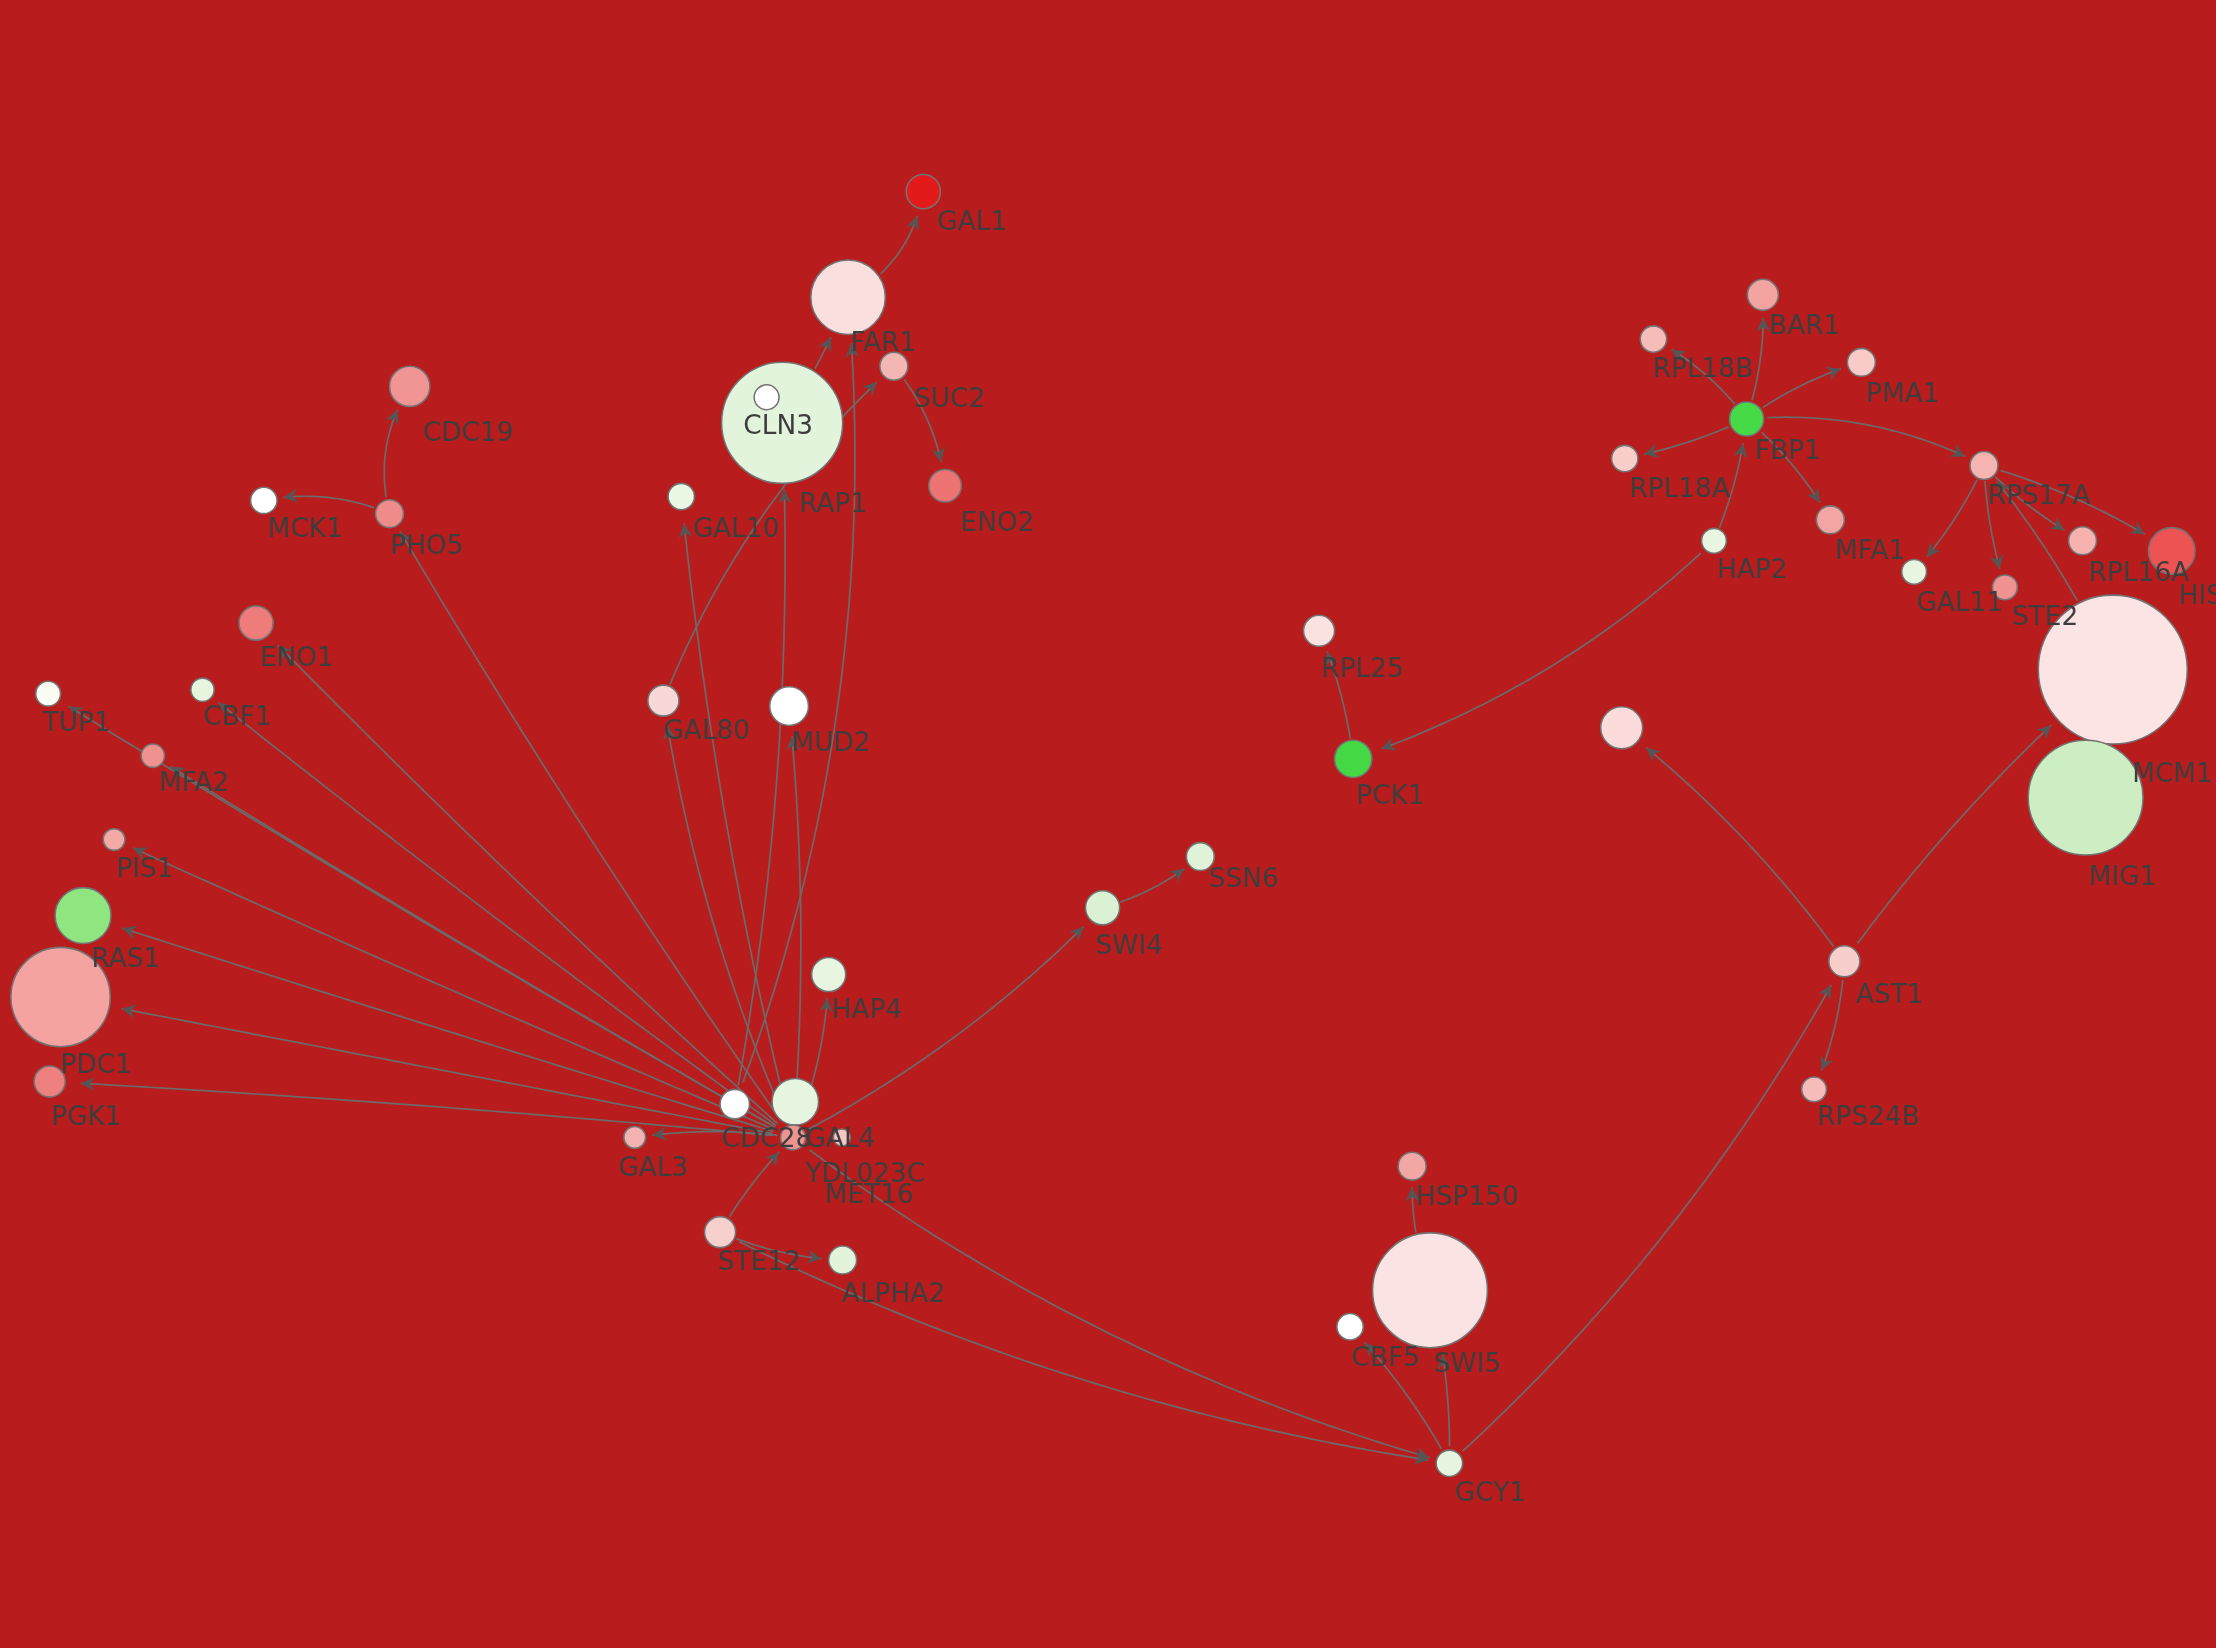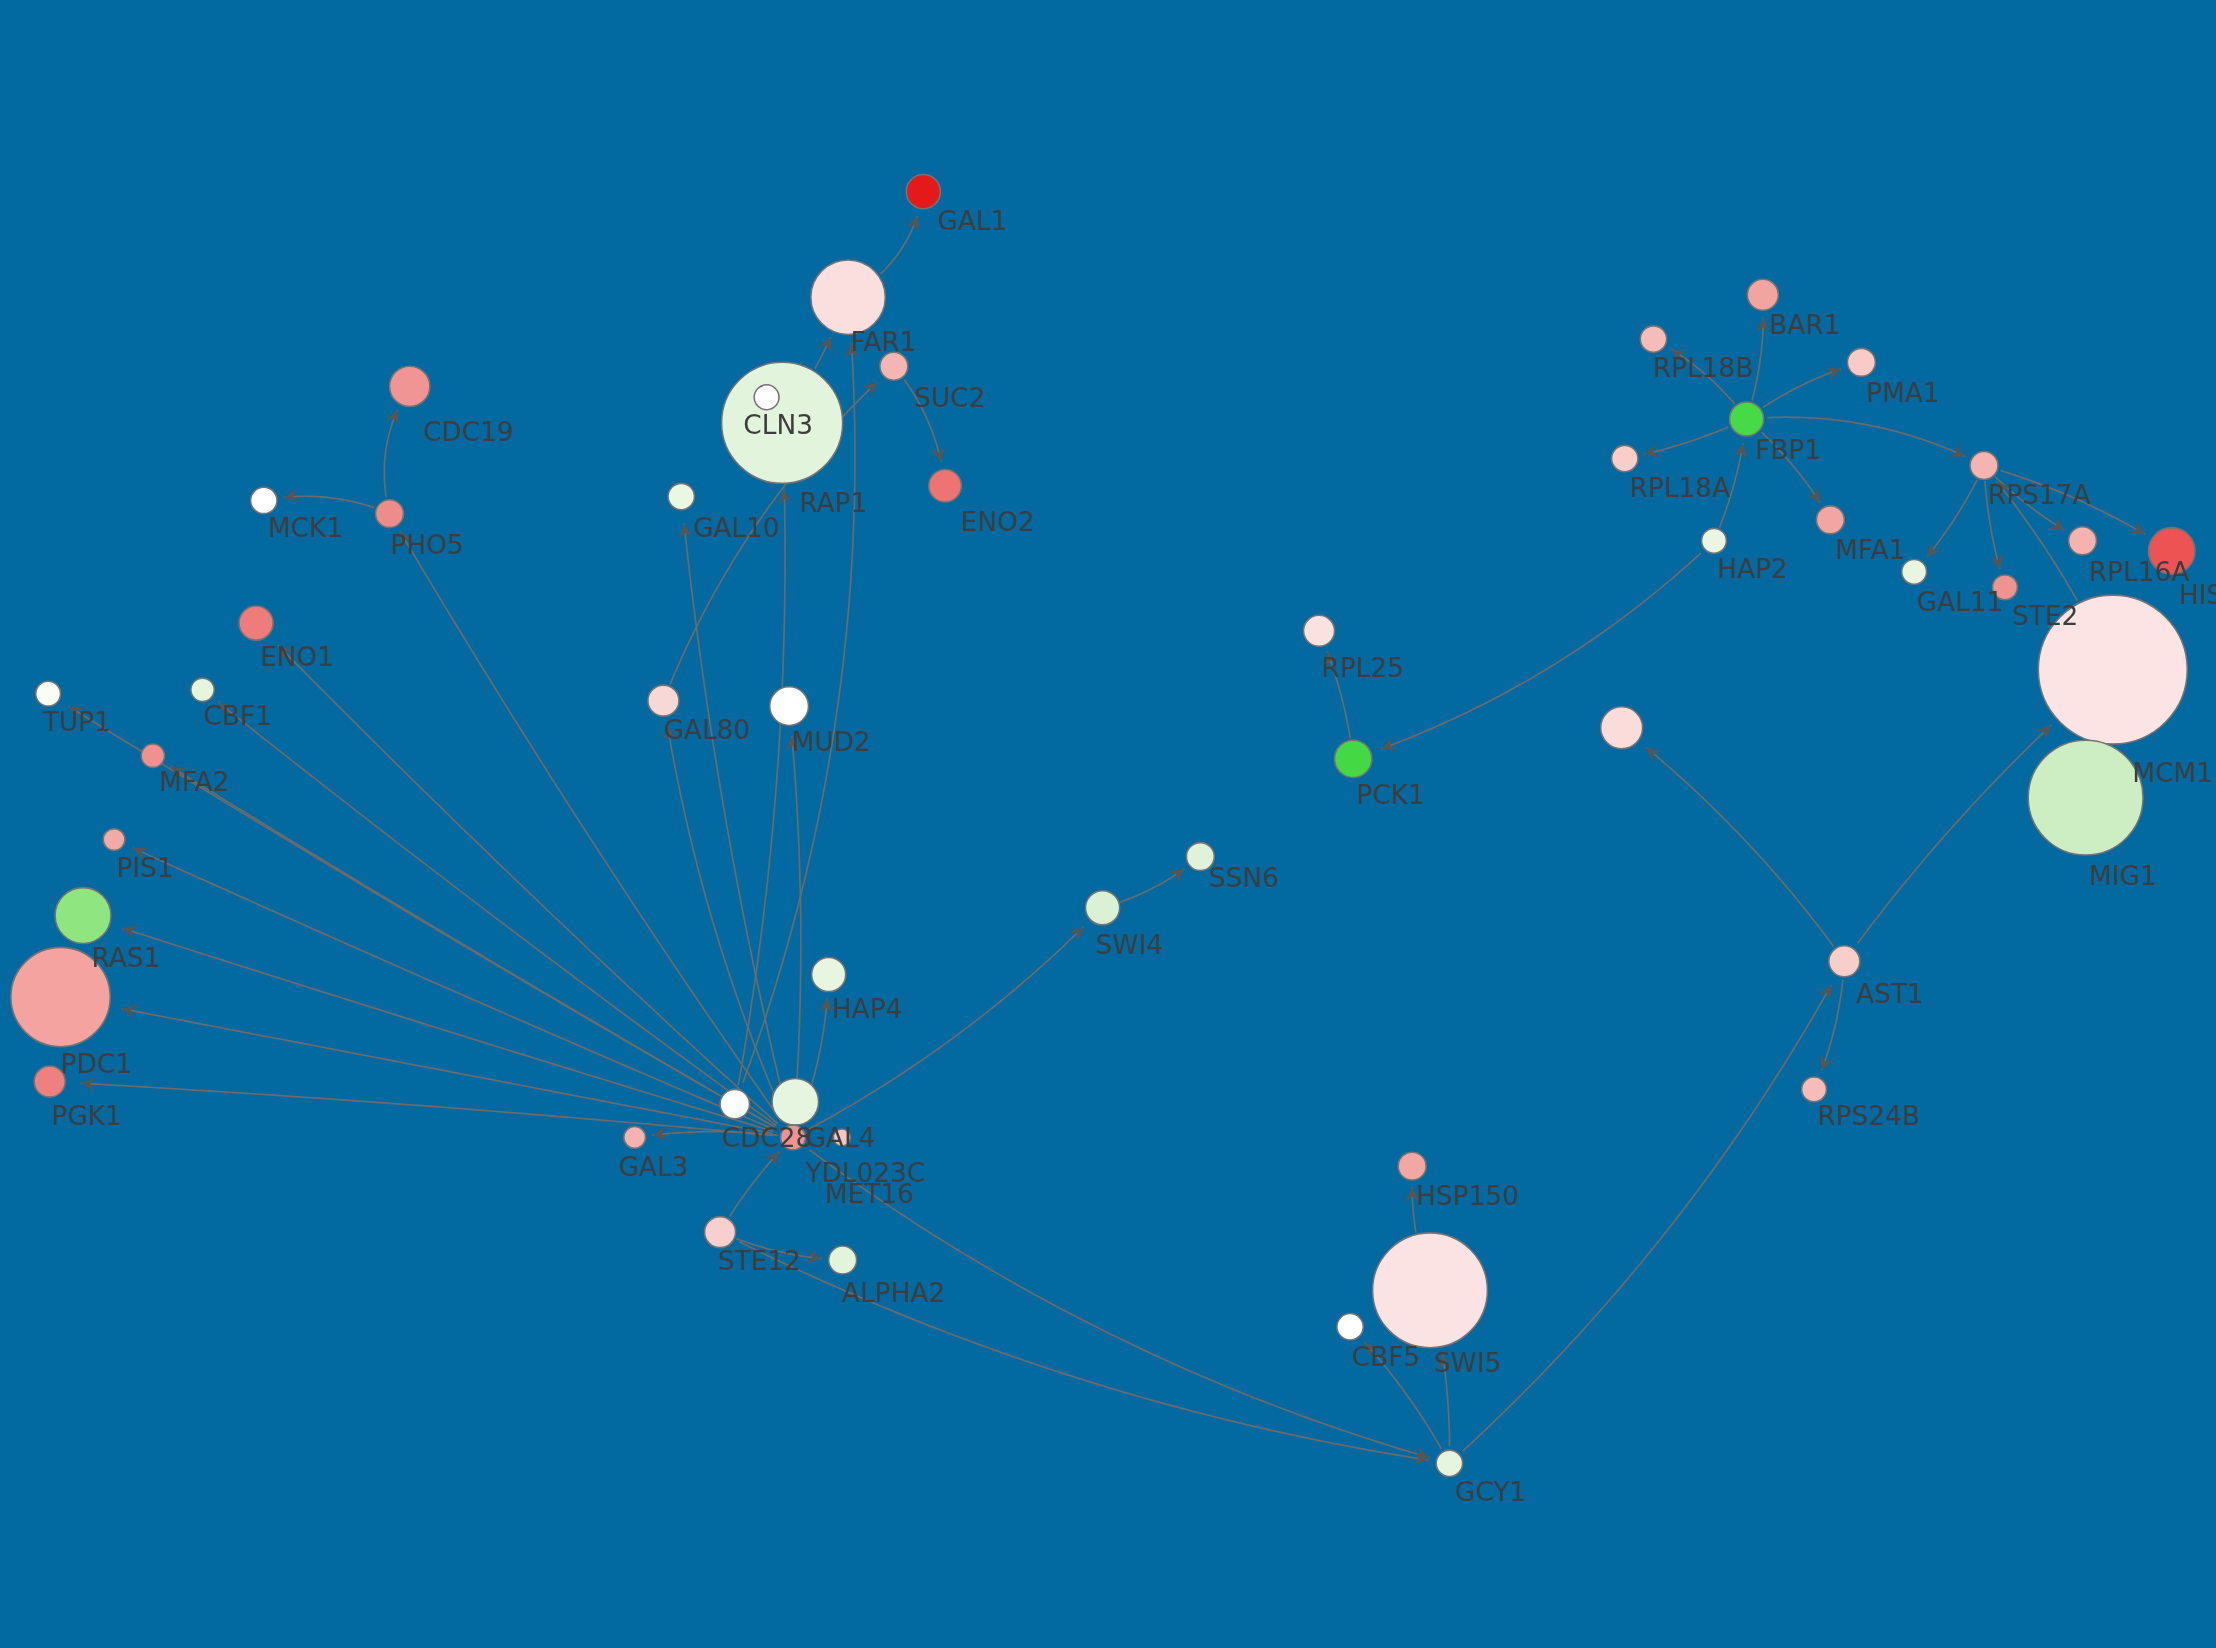--- a/index.html
+++ b/index.html
@@ -10,21 +10,21 @@
   body {
     width: 2216px;
     height: 1648px;
     overflow: hidden;
     font-family: "DejaVu Sans", "Liberation Sans", sans-serif;
   }
   .stage {
     position: relative;
     width: 2216px;
     height: 1648px;
-    background: #0369a1;
+    background: #b91c1c;
   }
   svg { display: block; }
   .edge {
     fill: none;
     stroke: #6b6b6b;
     stroke-width: 2.2;
   }
   .node {
     stroke: #737373;
     stroke-width: 2;

